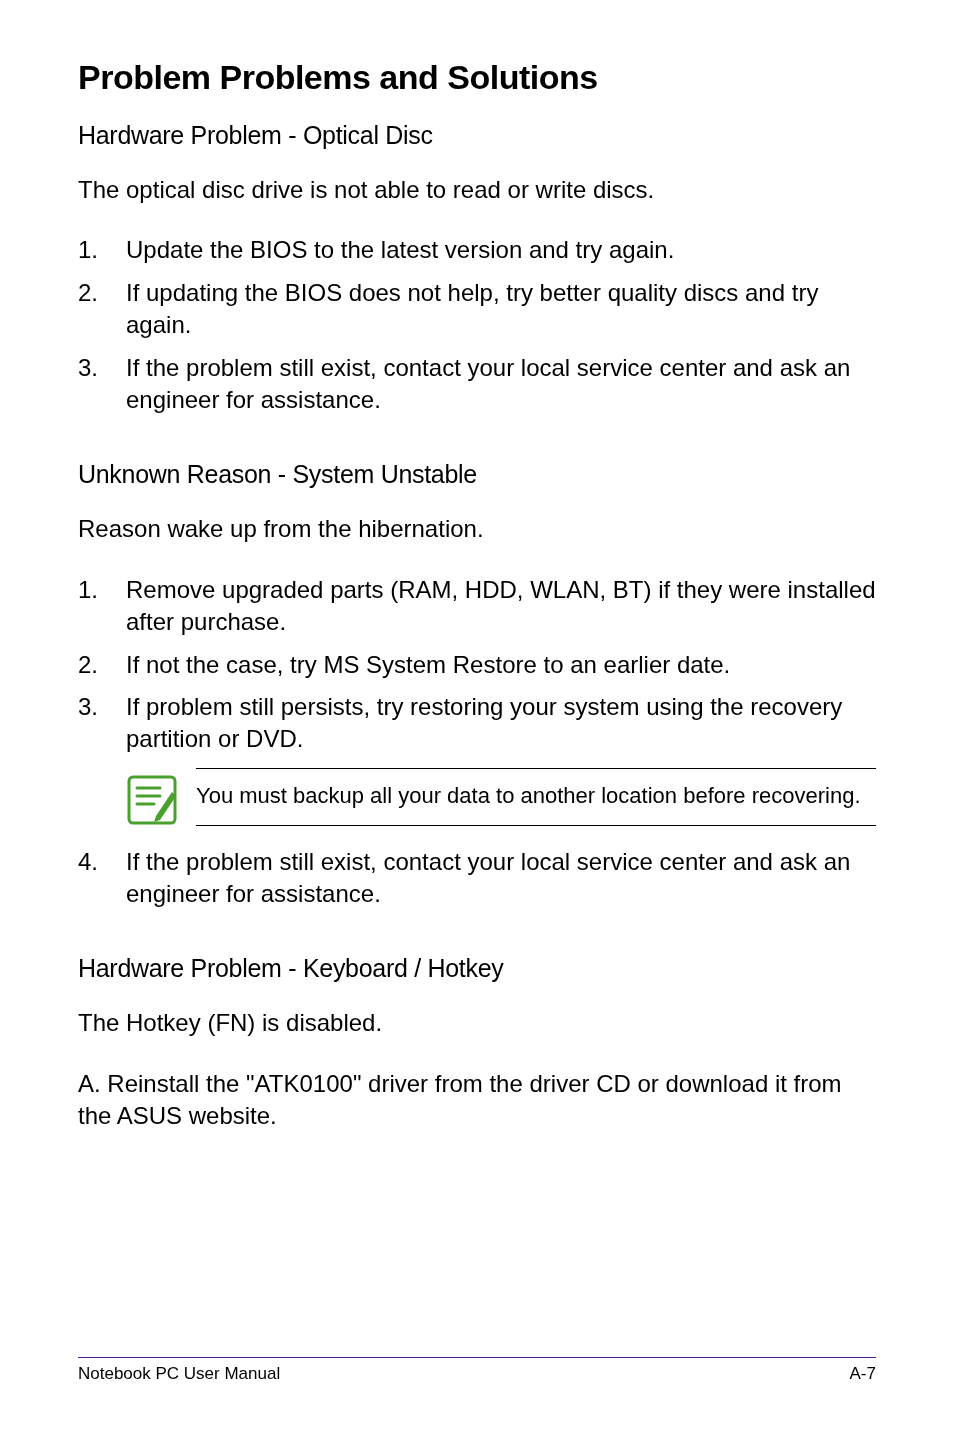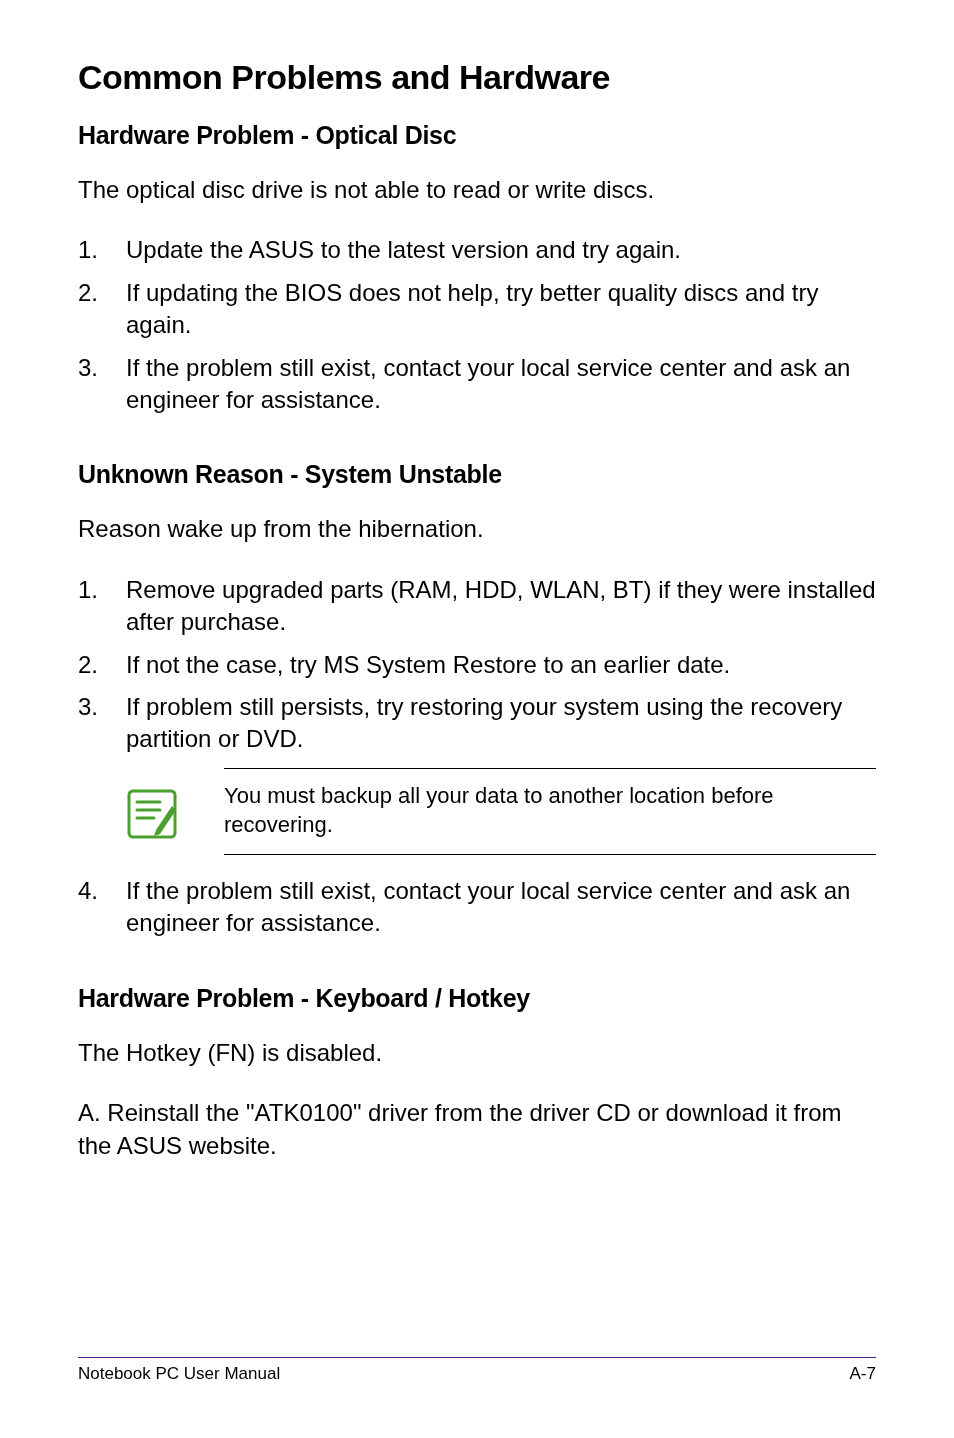--- a/index.html
+++ b/index.html
@@ -17,21 +17,21 @@
       padding: 58px 78px 0 78px;
     }
     .main-heading {
       font-size: 34px;
       font-weight: 700;
       margin-bottom: 24px;
       letter-spacing: -0.5px;
     }
     .sub-heading {
       font-size: 25px;
-      font-weight: 700;
+      font-weight: 400;
       margin-bottom: 2px;
       letter-spacing: -0.3px;
     }
     .body-text {
       font-size: 24px;
       font-weight: 400;
       line-height: 1.35;
       margin-bottom: 28px;
       margin-top: 24px;
     }
@@ -51,25 +51,24 @@
       position: absolute;
       left: 0;
       top: 0;
       width: 30px;
     }
     .section-gap {
       margin-top: 44px;
     }
     .note-box {
       display: flex;
-      align-items: center;
+      align-items: flex-end;
       margin-left: 48px;
       margin-top: 12px;
       margin-bottom: 20px;
-      gap: 28px;
     }
     .note-icon {
       flex-shrink: 0;
       width: 52px;
       height: 52px;
       margin-right: 18px;
       margin-top: 6px;
     }
     .note-content {
       flex: 1;
@@ -99,29 +98,29 @@
       border-top: 1px solid #4c1d95;
       padding-top: 6px;
       display: flex;
       justify-content: space-between;
       font-size: 17px;
     }
   </style>
 </head>
 <body>
 
-<h1 class="main-heading">Common Problems and Hardware</h1>
+<h1 class="main-heading">Problem Problems and Solutions</h1>
 
 <h2 class="sub-heading">Hardware Problem - Optical Disc</h2>
 <p class="body-text">The optical disc drive is not able to read or write discs.</p>
 
 <ol class="list">
   <li class="list-item">
     <span class="num">1.</span>
-    <span>Update the ASUS to the latest version and try again.</span>
+    <span>Update the BIOS to the latest version and try again.</span>
   </li>
   <li class="list-item">
     <span class="num">2.</span>
     <span>If updating the BIOS does not help, try better quality discs and try again.</span>
   </li>
   <li class="list-item">
     <span class="num">3.</span>
     <span>If the problem still exist, contact your local service center and ask an engineer for assistance.</span>
   </li>
 </ol>

